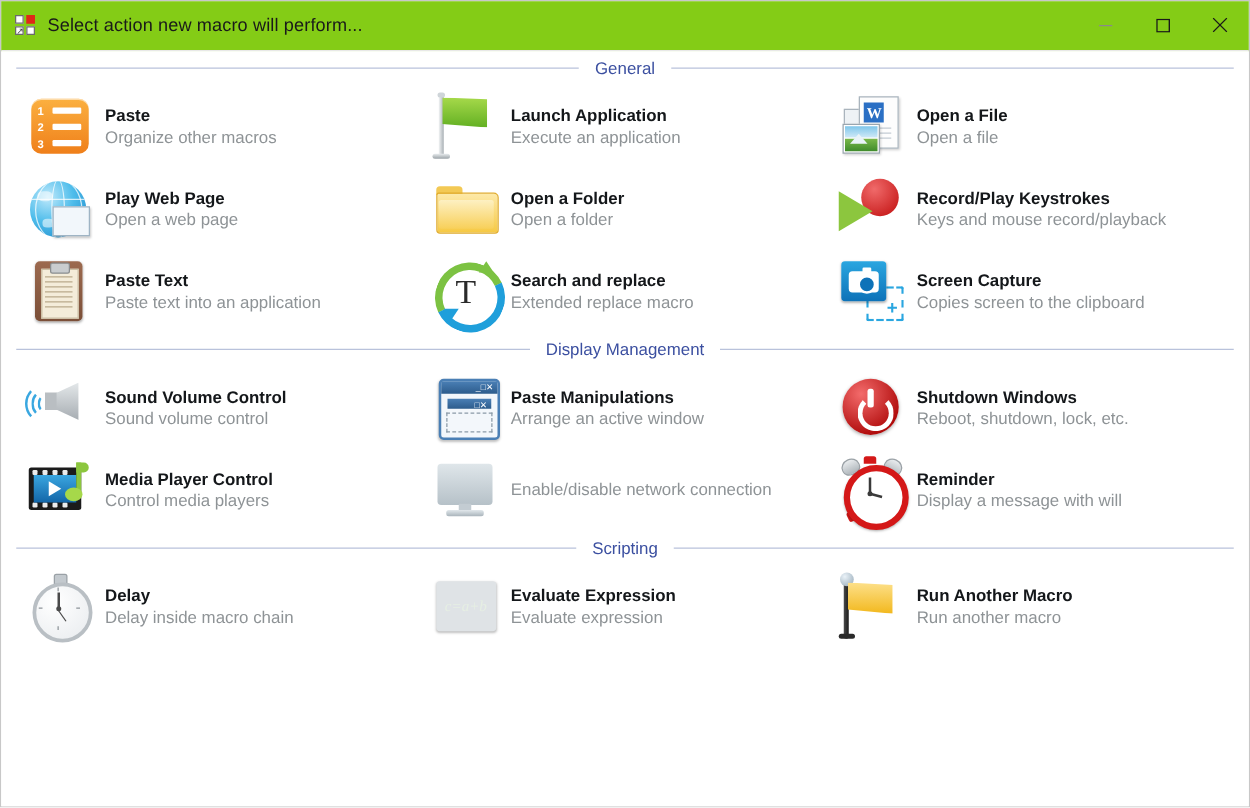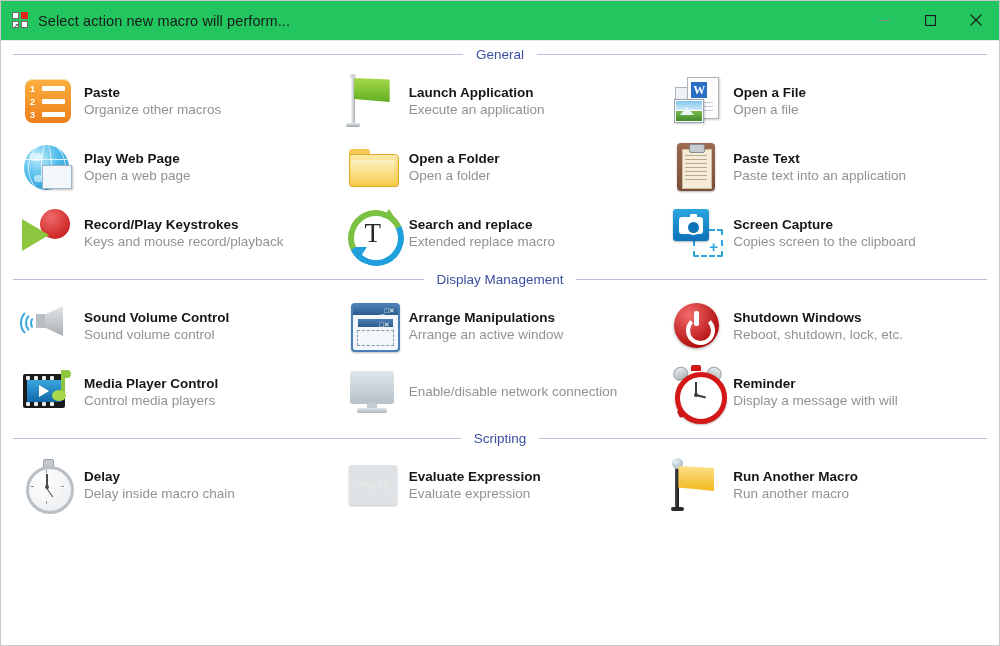--- a/index.html
+++ b/index.html
@@ -11,21 +11,21 @@
   }
   .window{
     width:1000px;height:646px;box-sizing:border-box;
     border:1px solid #c8c8c8;
     background:#ffffff;
     display:flex;flex-direction:column;
   }
   
   .titlebar{
     height:39px;min-height:39px;
-    background:#22c55e;
+    background:#84cc16;
     display:flex;align-items:center;
     border-bottom:1px solid #e8e8e8;
     position:relative;
   }
   .app-icon{
     width:17px;height:17px;margin-left:11px;margin-right:9px;
     position:relative;flex:0 0 auto;
   }
   .app-icon .q{position:absolute;width:7px;height:7px;box-sizing:border-box;}
   .app-icon .q1{left:0;top:0;border:1px solid #6b6b6b;background:#fff;}
@@ -334,51 +334,51 @@
               <span class="fl"></span>
             </div>
         </div>
         <div class="txt">
           <div class="t1">Open a Folder</div>
           <div class="t2">Open a folder</div>
         </div>
       </div>
 
       <div class="item">
+        <div class="ico i-rec">
+          <span class="dot"></span>
+            <span class="play"></span>
+        </div>
+        <div class="txt">
+          <div class="t1">Record/Play Keystrokes</div>
+          <div class="t2">Keys and mouse record/playback</div>
+        </div>
+      </div>
+
+      <div class="item">
         <div class="ico">
           <div class="i-clip">
             <span class="pg"></span>
             <span class="ln" style="top:12px"></span>
               <span class="ln" style="top:16px"></span>
             <span class="ln" style="top:20px"></span>
               <span class="ln" style="top:24px"></span>
             <span class="ln" style="top:28px"></span>
               <span class="ln" style="top:32px"></span>
             <span class="ln" style="top:36px"></span>
             <span class="cl"></span>
           </div>
         </div>
         <div class="txt">
           <div class="t1">Paste Text</div>
           <div class="t2">Paste text into an application</div>
         </div>
       </div>
 
       <div class="item">
-        <div class="ico i-rec">
-          <span class="dot"></span>
-            <span class="play"></span>
-        </div>
-        <div class="txt">
-          <div class="t1">Record/Play Keystrokes</div>
-          <div class="t2">Keys and mouse record/playback</div>
-        </div>
-      </div>
-
-      <div class="item">
         <div class="ico i-sr">
           <span class="arc a1"></span>
             <span class="arc a2"></span>
           <span class="h1"></span>
             <span class="h2"></span>
           <span class="tt">T</span>
         </div>
         <div class="txt">
           <div class="t1">Search and replace</div>
           <div class="t2">Extended replace macro</div>
@@ -427,21 +427,21 @@
         <div class="ico">
           <div class="i-win">
             <span class="tb"></span>
               <span class="gl" style="right:3px;top:2px;">_□✕</span>
             <span class="tb2"></span>
               <span class="gl" style="right:8px;top:16px;">_□✕</span>
             <span class="dash"></span>
           </div>
         </div>
         <div class="txt">
-          <div class="t1">Arrange Manipulations</div>
+          <div class="t1">Paste Manipulations</div>
           <div class="t2">Arrange an active window</div>
         </div>
       </div>
 
       <div class="item">
         <div class="ico">
           <div class="i-pow">
               <span class="ring"></span>
               <span class="bar"></span>
             </div>

